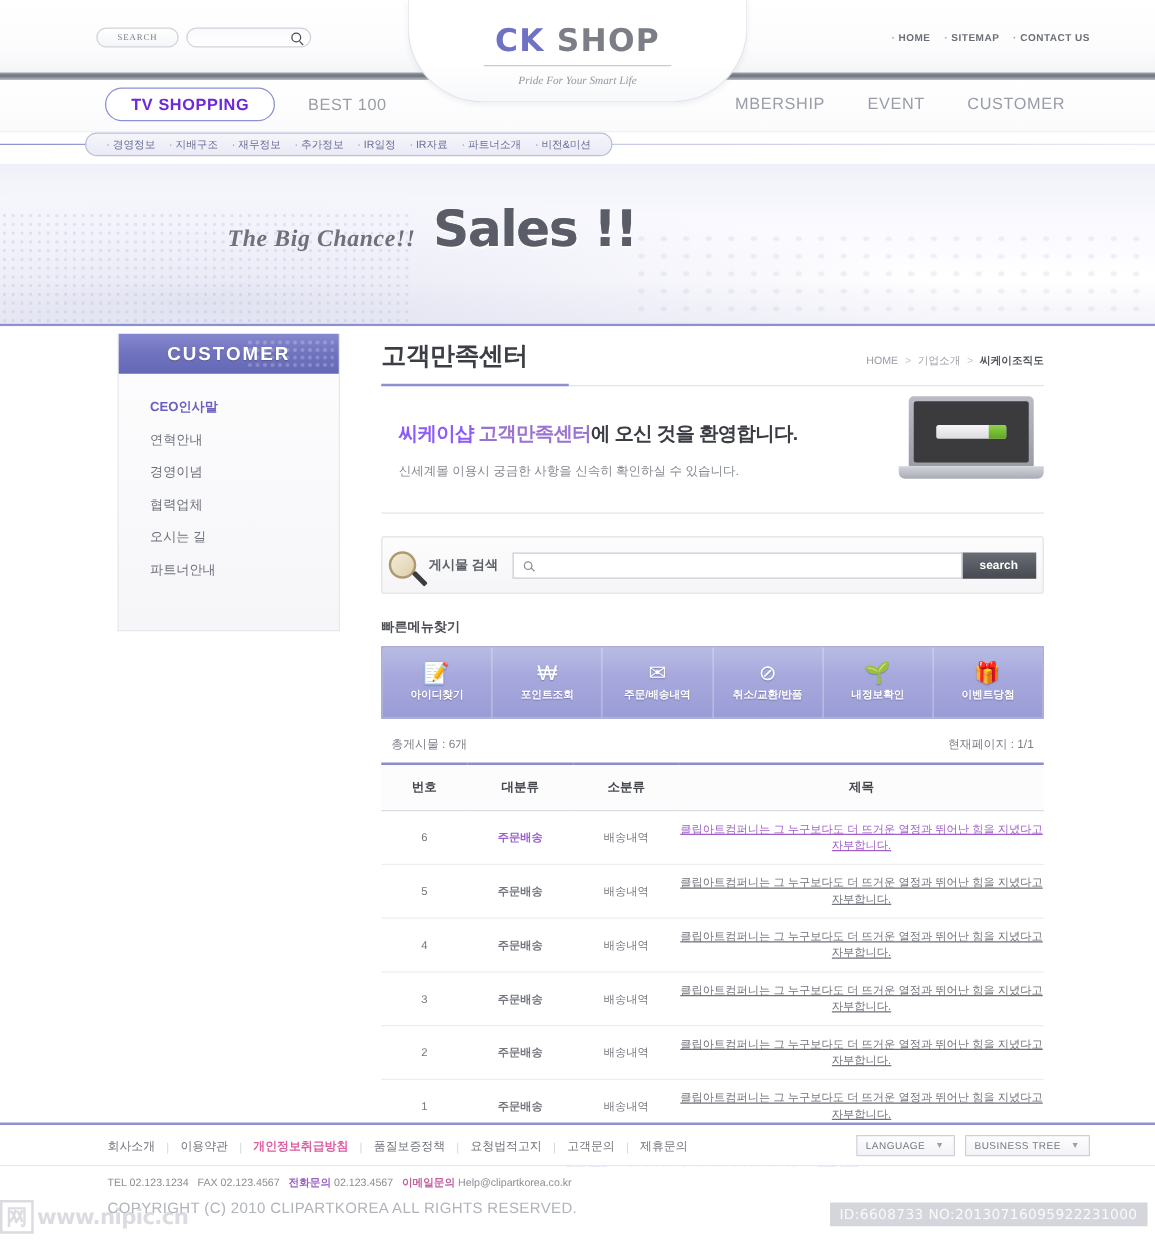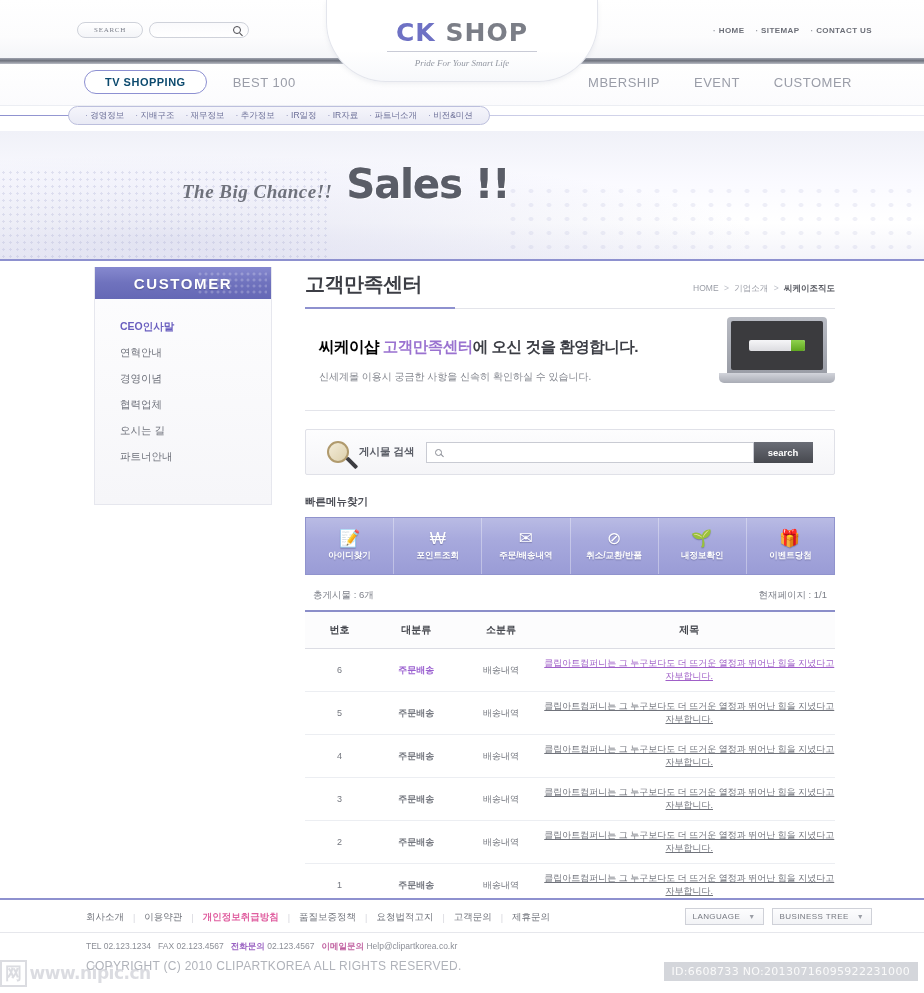--- a/index.html
+++ b/index.html
@@ -98,21 +98,21 @@
   
   .mainnav {
     position: relative; height: 44px;
     background: linear-gradient(to bottom,#ffffff,#fbfbfd);
     border-bottom: 1px solid #eceef3;
   }
   .nav-left { position: absolute; left: 84px; top: 8px; display: flex; align-items: center; gap: 26px; }
   .nav-right { position: absolute; right: 72px; top: 13px; display: flex; align-items: center; gap: 34px; }
   .nav-pill {
     padding: 5px 20px; border: 1.5px solid #8d90d2; border-radius: 16px;
-    color: #0c4a6e; font-size: 11px; font-weight: bold; letter-spacing: .5px;
+    color: #6d28d9; font-size: 13px; font-weight: bold; letter-spacing: .5px;
     background: #fff;
   }
   .nav-item {
     font-size: 13px; color: #9a9da8; letter-spacing: .5px;
     font-family: "Liberation Sans", sans-serif;
   }
 
   
   .subnav-zone { position: relative; height: 25px; background: #fff; }
   .subnav {
@@ -223,21 +223,21 @@
   .crumb { font-size: 8.5px; color: #9a9da6; padding-bottom: 3px; }
   .crumb .sep { margin: 0 3px; color: #bfc2ca; }
   .crumb .cur { color: #55575f; font-weight: bold; }
 
   
   .welcome {
     position: relative; padding: 28px 0 26px 14px;
     border-bottom: 1px solid #e3e4ea;
   }
   .welcome-title { font-size: 15.5px; font-weight: bold; color: #3b3d44; letter-spacing: -.5px; }
-  .w-a { color: #000000; }
+  .w-a { color: #8b5cf6; }
   .w-b { color: #9a72d0; }
   .welcome-sub { margin-top: 12px; font-size: 10px; color: #84878f; }
 
   .laptop { position: absolute; right: 8px; top: 8px; width: 100px; }
   .lap-lid {
     width: 100px; height: 56px; border-radius: 4px 4px 0 0;
     background: linear-gradient(to bottom,#b9bcc4,#9a9da6);
     padding: 4px 4px 3px 4px;
   }
   .lap-screen {
@@ -256,21 +256,21 @@
   .lap-base {
     width: 116px; height: 10px; margin-left: -8px; border-radius: 0 0 5px 5px;
     background: linear-gradient(to bottom,#d2d4db,#a9acb5);
   }
 
   
   .searchbox {
     margin-top: 18px; height: 46px;
     border: 1px solid #e0e1e8; border-radius: 2px;
     background: linear-gradient(to bottom,#fdfdfe,#f5f5f8);
-    display: flex; align-items: center; padding: 0 21px;
+    display: flex; align-items: center; padding: 0 5px;
     position: relative;
   }
   .mag-big {
     width: 22px; height: 22px; border-radius: 50%;
     border: 2px solid #b09a6d;
     background: linear-gradient(135deg,#f3ecd8,#ddd0ad);
     position: relative; margin-right: 10px;
   }
   .mag-big::after {
     content: ""; position: absolute; left: 16px; top: 18px;

